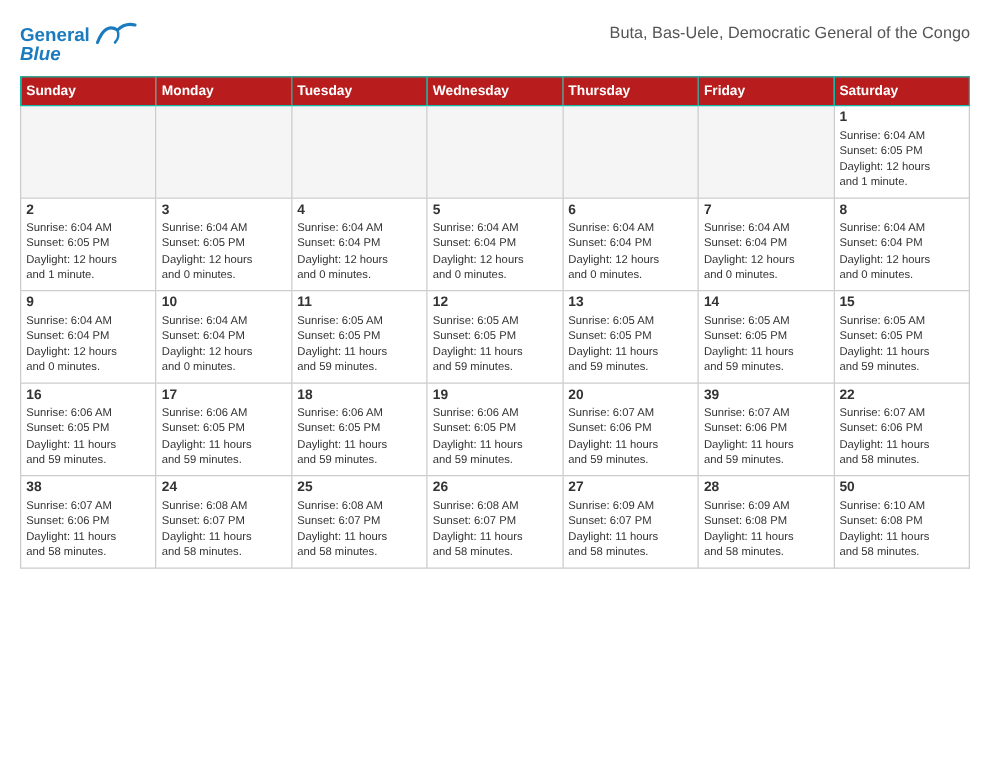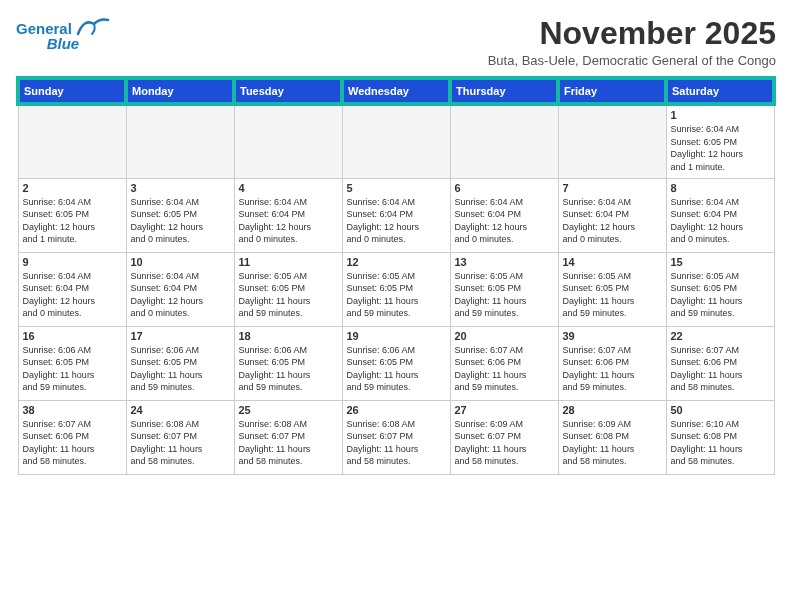--- a/index.html
+++ b/index.html
@@ -17,21 +17,21 @@
     }
     .header {
       display: flex;
       align-items: flex-start;
       justify-content: space-between;
       margin-bottom: 4px;
     }
     .logo {
       display: flex;
       flex-direction: column;
-      align-items: center;
+      align-items: flex-start;
       margin-top: 4px;
     }
     .logo-text {
       font-size: 15px;
       font-weight: bold;
       color: #333;
       line-height: 1.1;
     }
     .logo-text span { color: #1a7bbf; }
     .title-block {
@@ -48,27 +48,27 @@
       color: #555;
       margin-top: 2px;
     }
     .calendar {
       width: 100%;
       border-collapse: collapse;
       margin-top: 8px;
       table-layout: fixed;
     }
     .calendar th {
-      background: #1d4ed8;
+      background: #b91c1c;
       color: #fff;
       font-size: 11px;
       font-weight: bold;
       padding: 5px 4px;
       text-align: left;
-      border: 4px solid #14b8a6;
+      border: 1px solid #14b8a6;
     }
     .calendar td {
       border: 1px solid #ccc;
       vertical-align: top;
       padding: 3px 4px;
       height: 74px;
       background: #fff;
       font-size: 9.5px;
       color: #333;
     }
@@ -99,21 +99,20 @@
           <span>General</span>
         </span>
         <svg width="36" height="22" viewBox="0 0 36 22" style="margin-left:2px;margin-top:-4px;">
           <path d="M4,18 Q10,2 20,8 Q26,2 34,4" stroke="#1a7bbf" stroke-width="2.5" fill="none" stroke-linecap="round"></path>
           <path d="M20,8 Q22,14 18,18" stroke="#1a7bbf" stroke-width="2" fill="none" stroke-linecap="round"></path>
         </svg>
       </div>
       <span class="logo-text" style="color:#1a7bbf;margin-top:-2px;font-style:italic;">Blue</span>
     </div>
     <div class="title-block">
-      <div class="month-title">November 2025</div>
       <div class="subtitle">Buta, Bas-Uele, Democratic General of the Congo</div>
     </div>
   </div>
 
   <table class="calendar">
     <thead>
       <tr>
       <th>Sunday</th>
           <th>Monday</th>
           <th>Tuesday</th>

